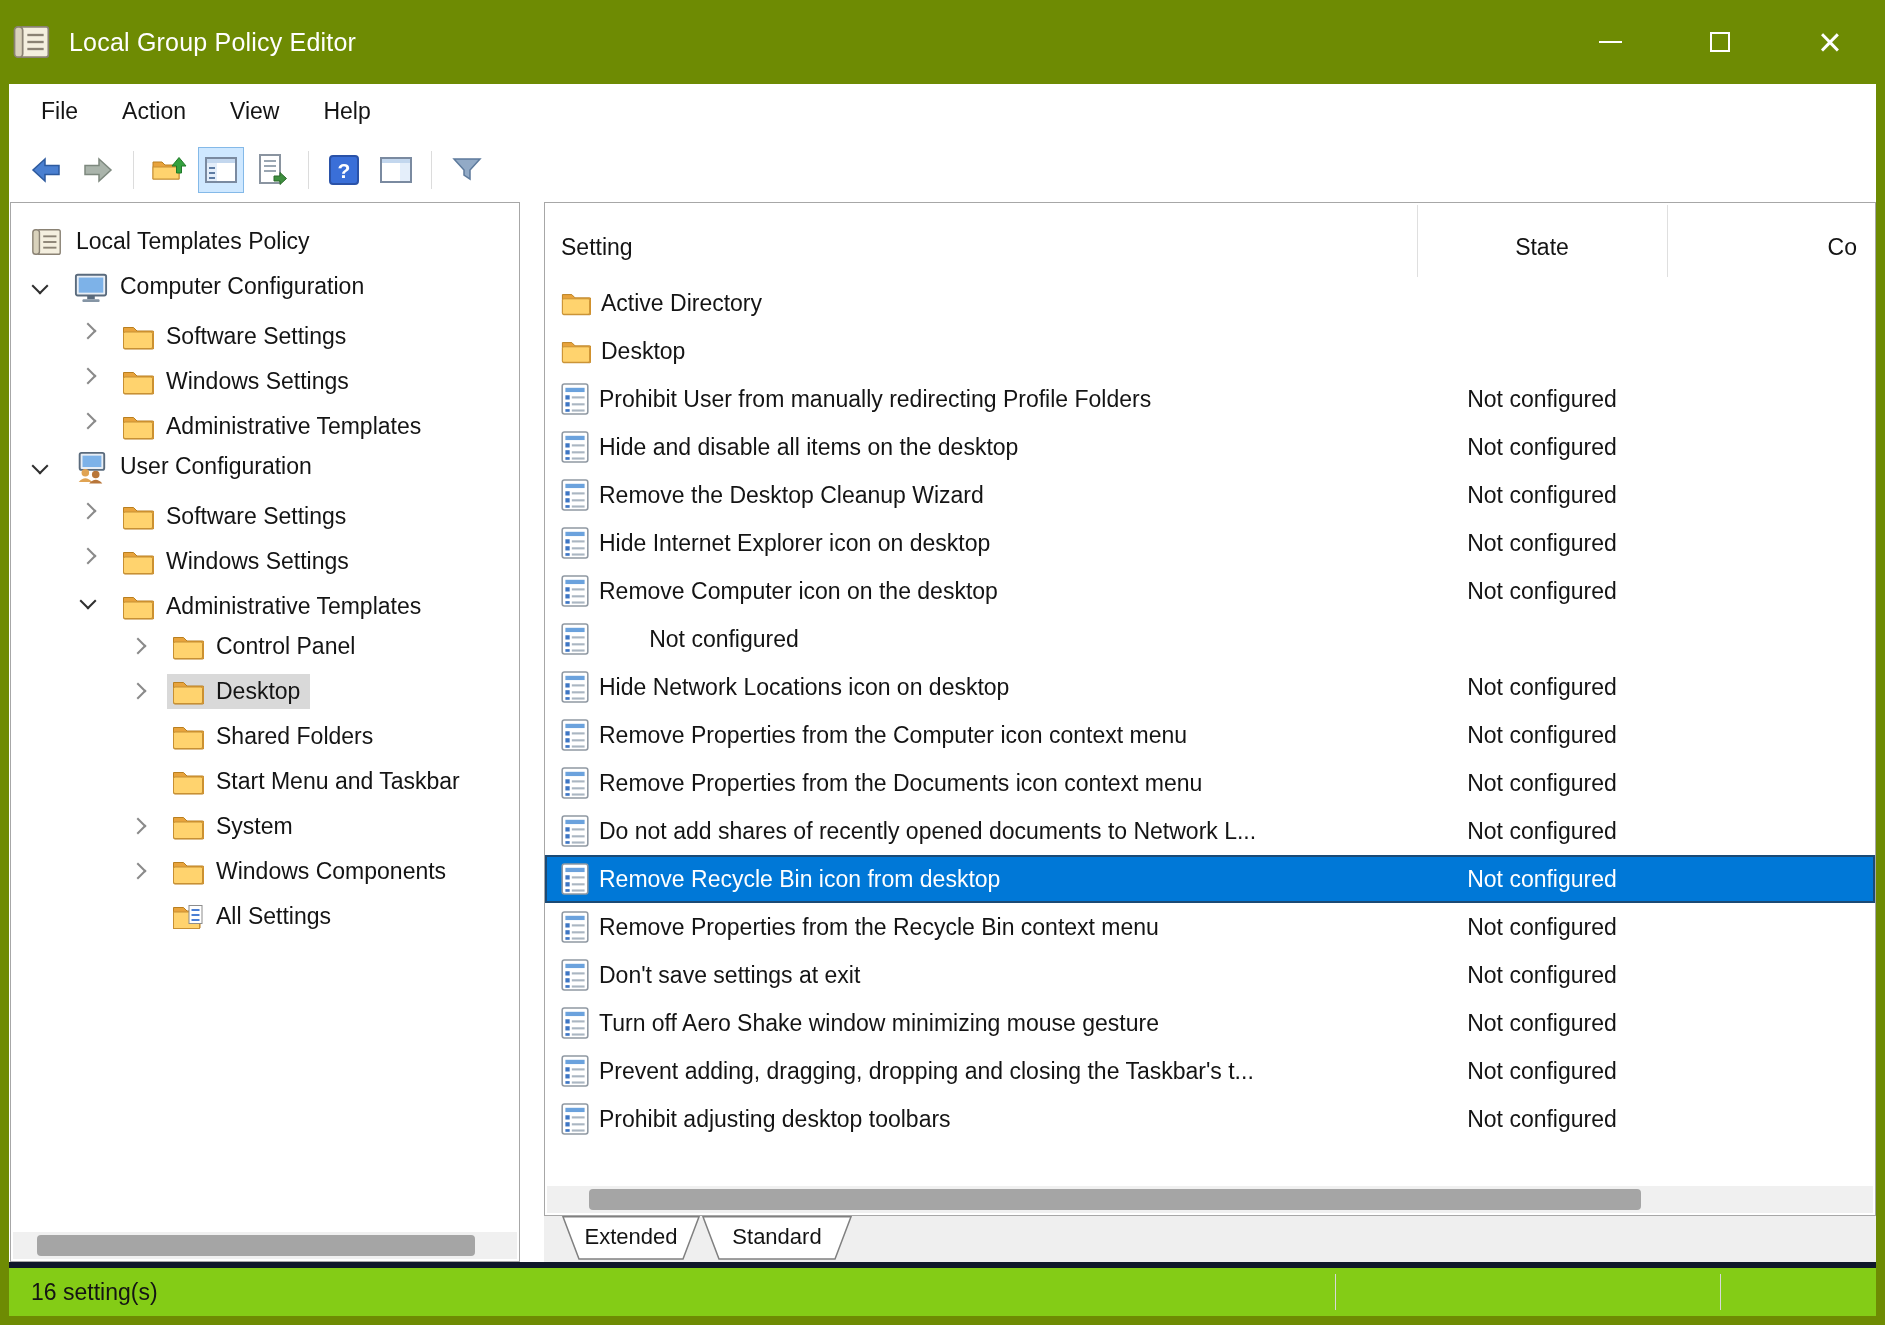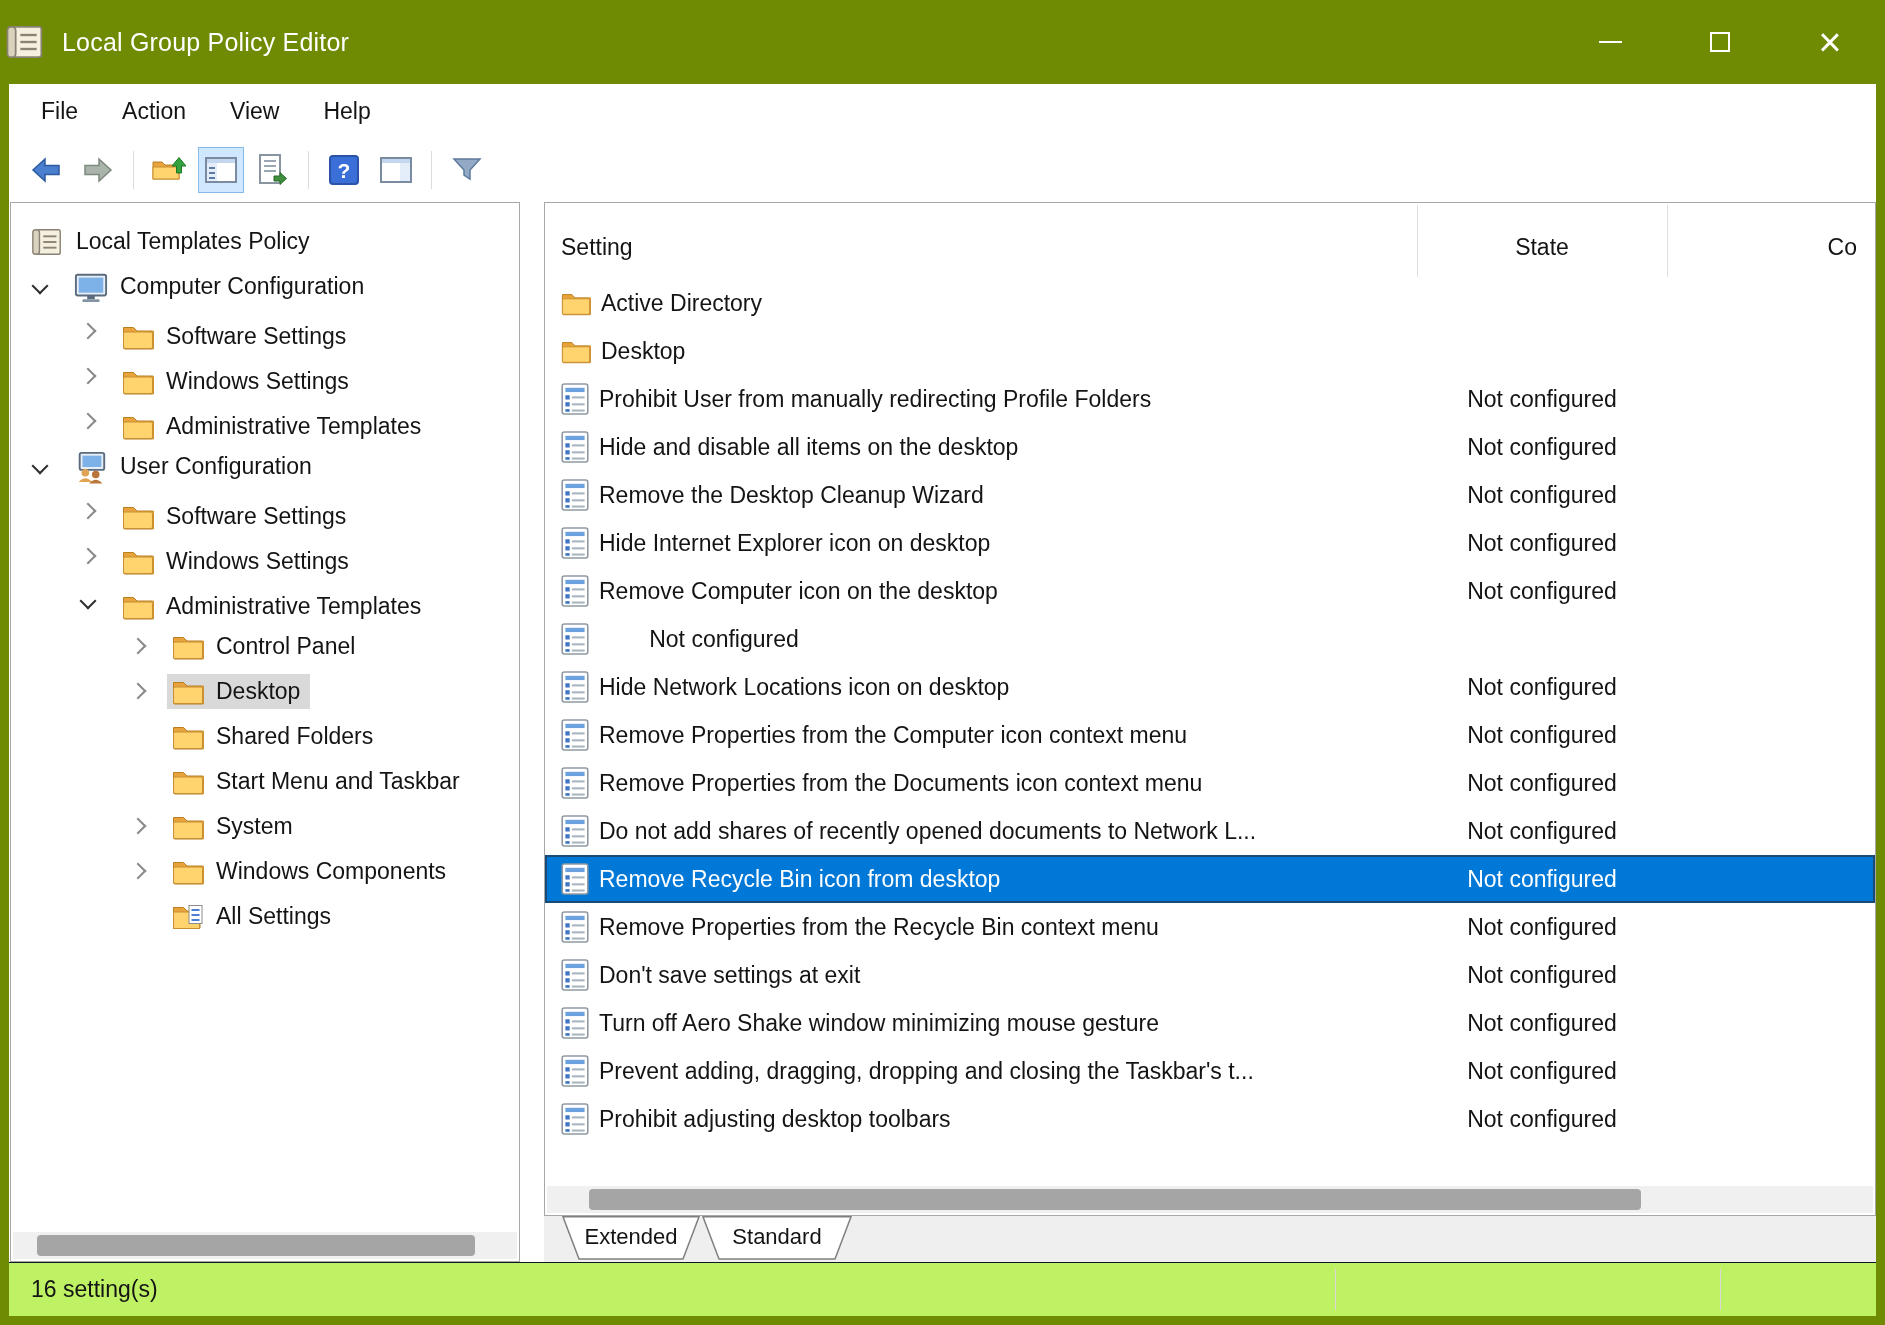--- a/index.html
+++ b/index.html
@@ -4,21 +4,21 @@
 <style>
   * { margin:0; padding:0; box-sizing:border-box; }
   html,body { width:1885px; height:1325px; overflow:hidden; }
   body {
     font-family:"Liberation Sans","DejaVu Sans",sans-serif;
     font-size:23px; color:#141414;
     background:#6e8b03; position:relative;
   }
 
   
-  .titlebar { height:84px; display:flex; align-items:center; padding-left:4px; color:#fff; }
+  .titlebar { height:84px; display:flex; align-items:center; padding-left:11px; color:#fff; }
   .app-icon { width:42px; height:42px; flex:none; }
   .title-text { margin-left:16px; font-size:25px; font-weight:400; letter-spacing:.2px; }
   .caption-buttons { margin-left:auto; display:flex; height:100%; }
   .cap-btn { width:110px; height:100%; display:flex; align-items:center; justify-content:center; cursor:default; }
   .glyph-min { width:23px; border-top:2px solid #fff; }
   .glyph-max { width:20px; height:20px; border:2px solid #fff; }
   .glyph-close { font-size:40px; font-weight:300; line-height:1; color:#fff; }
   .glyph-close::before { content:"×"; }
 
   
@@ -79,21 +79,21 @@
 
   
   .tabstrip { height:46px; background:#efefef; display:flex; align-items:flex-start; padding-left:18px; }
   .tab { position:relative; height:44px; cursor:default; }
   .tab.ext { width:138px; } .tab.std { width:150px; margin-left:2px; }
   .tabshape { position:absolute; inset:0; width:100%; height:100%; }
   .tablabel { position:absolute; inset:0; display:flex; align-items:center; justify-content:center;
               font-size:22px; padding-bottom:2px; }
 
   
-  .statusbar { height:54px; background:#bef264; border-top:1px solid #0f172a;
+  .statusbar { height:54px; background:#84cc16; border-top:6px solid #0f172a;
                position:relative; display:flex; align-items:center; padding-left:22px; }
   .status-div { position:absolute; top:6px; bottom:6px; width:1px; background:#d8d8d8; }
 </style>
 </head>
 <body>
 
 <svg style="position:absolute;width:0;height:0" aria-hidden="true">
   <symbol id="i-scroll" viewBox="0 0 36 36">
     <rect x="8" y="5" width="24" height="26" rx="2" fill="#f4efdf" stroke="#8a8274" stroke-width="1.5"></rect>
     <rect x="3" y="5" width="7" height="26" rx="3" fill="#d9d2bc" stroke="#8a8274" stroke-width="1.5"></rect>

